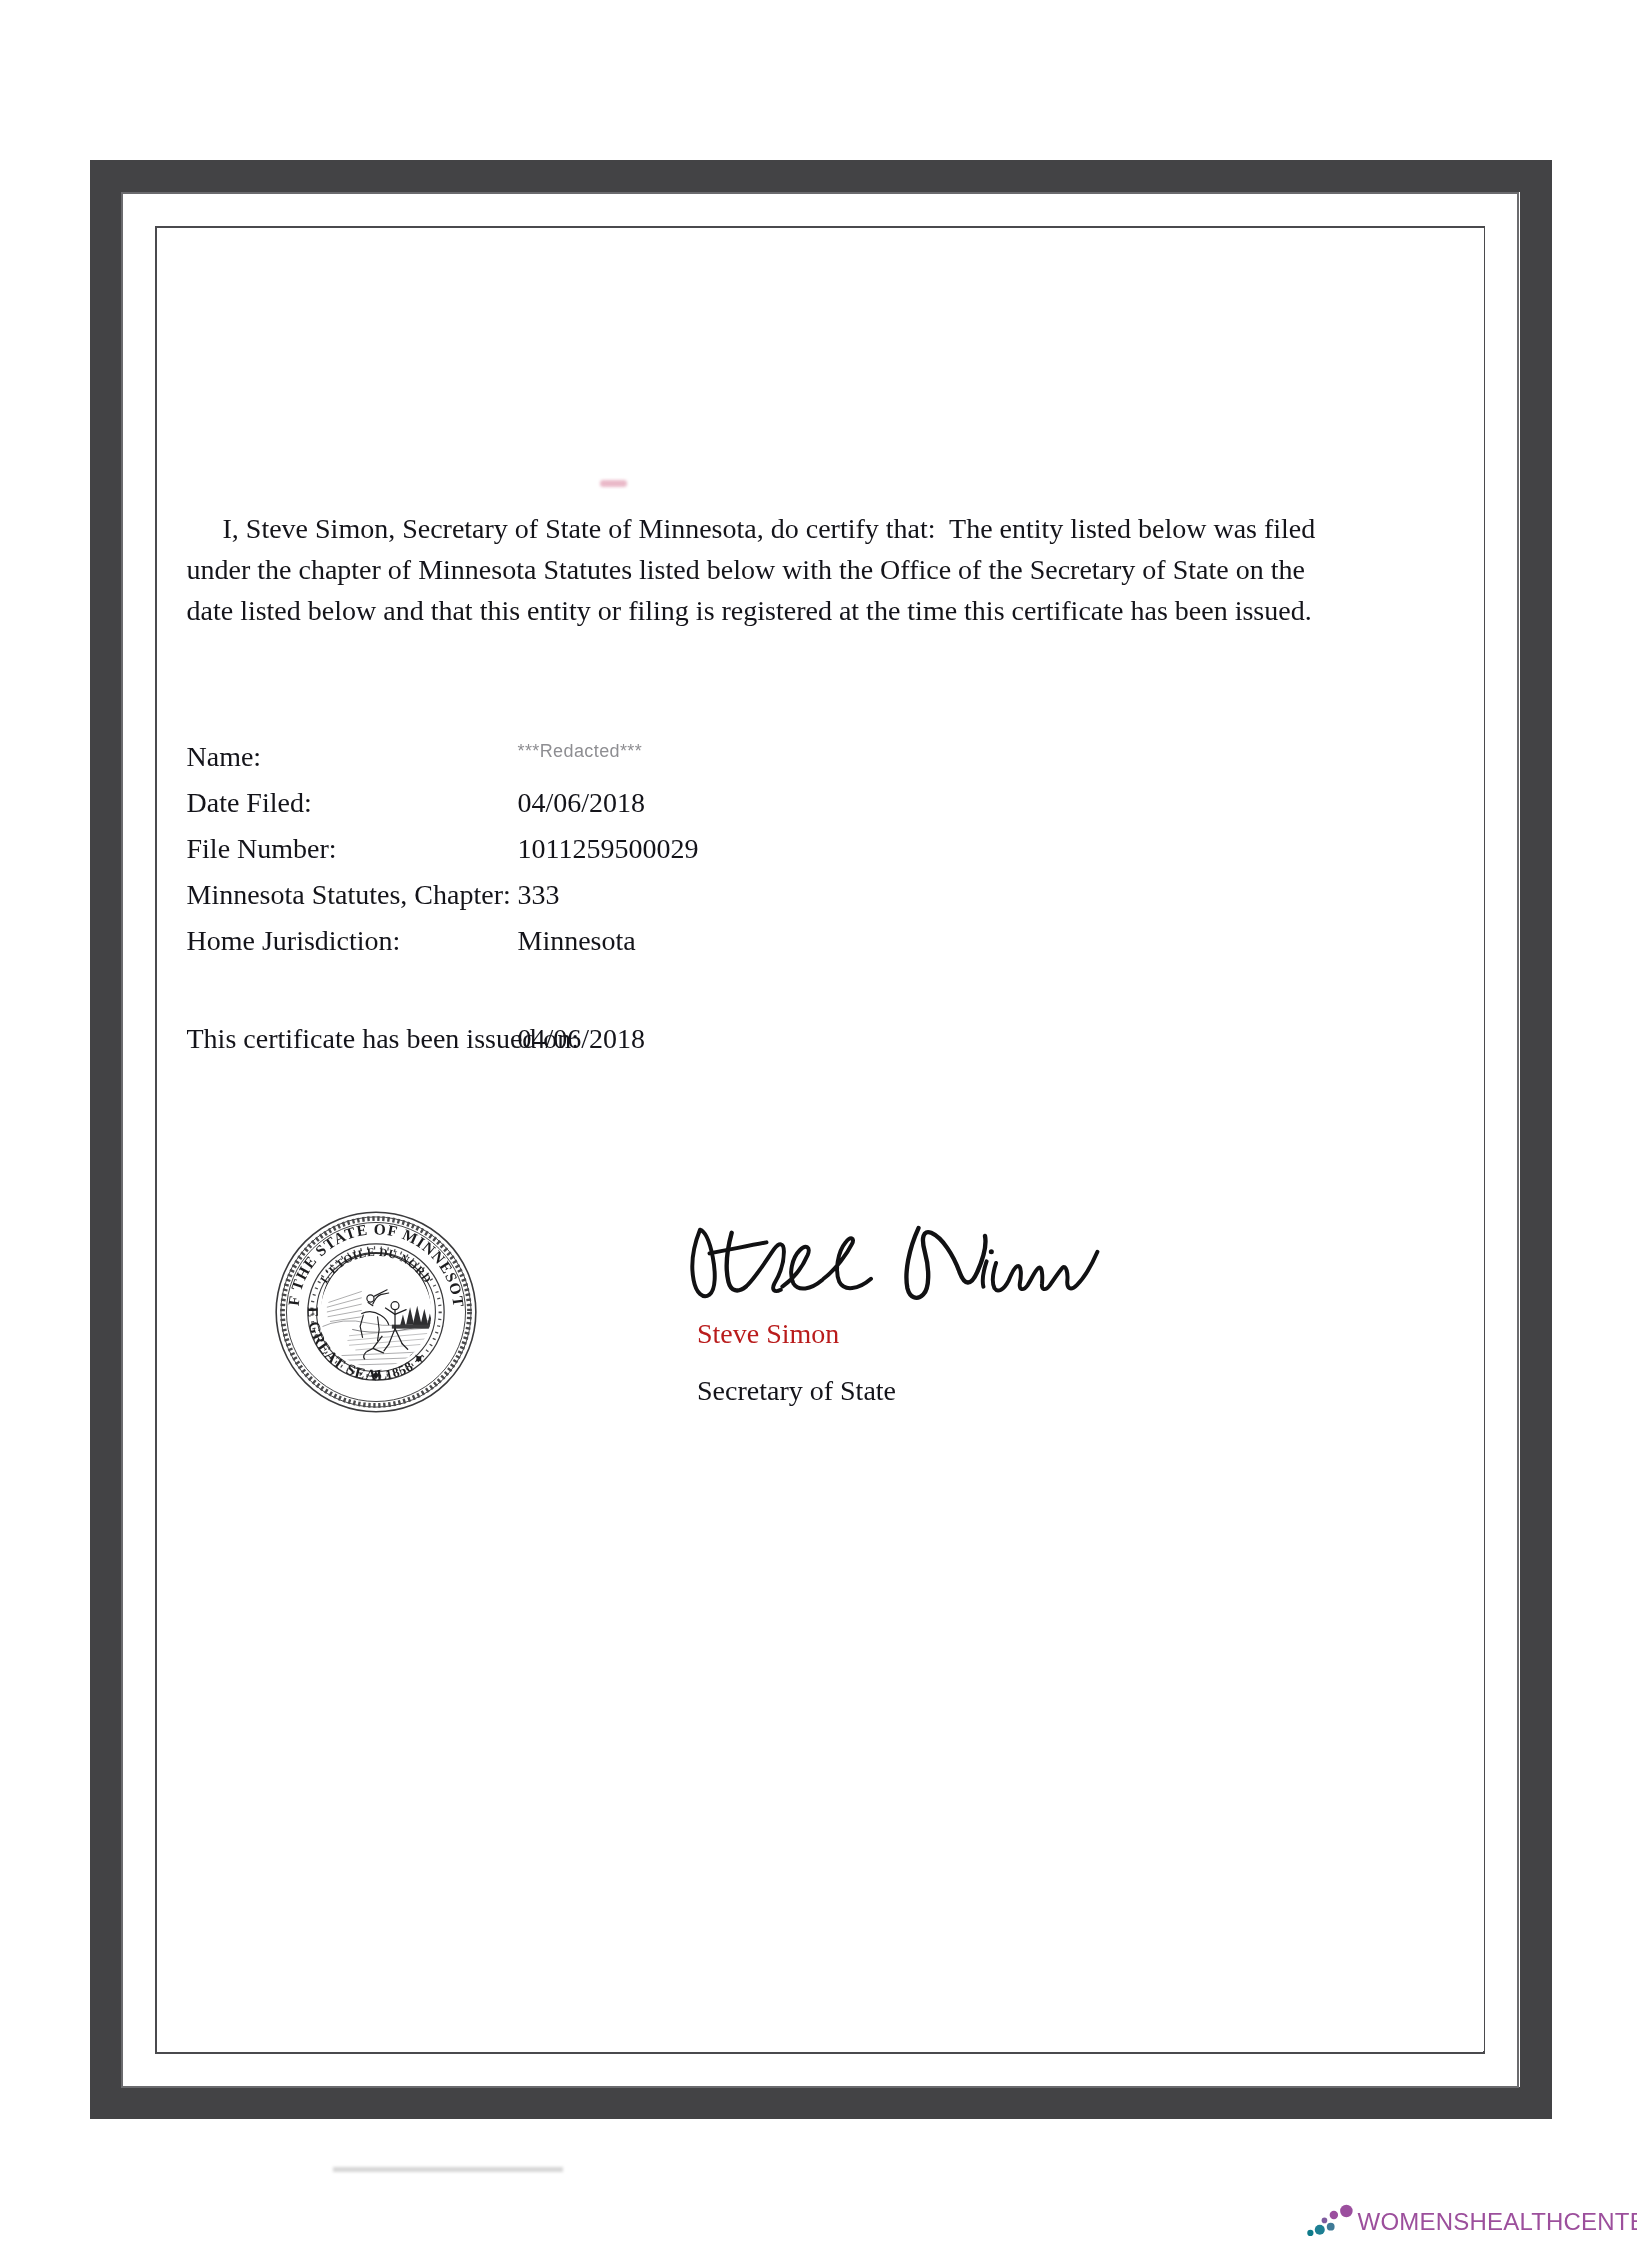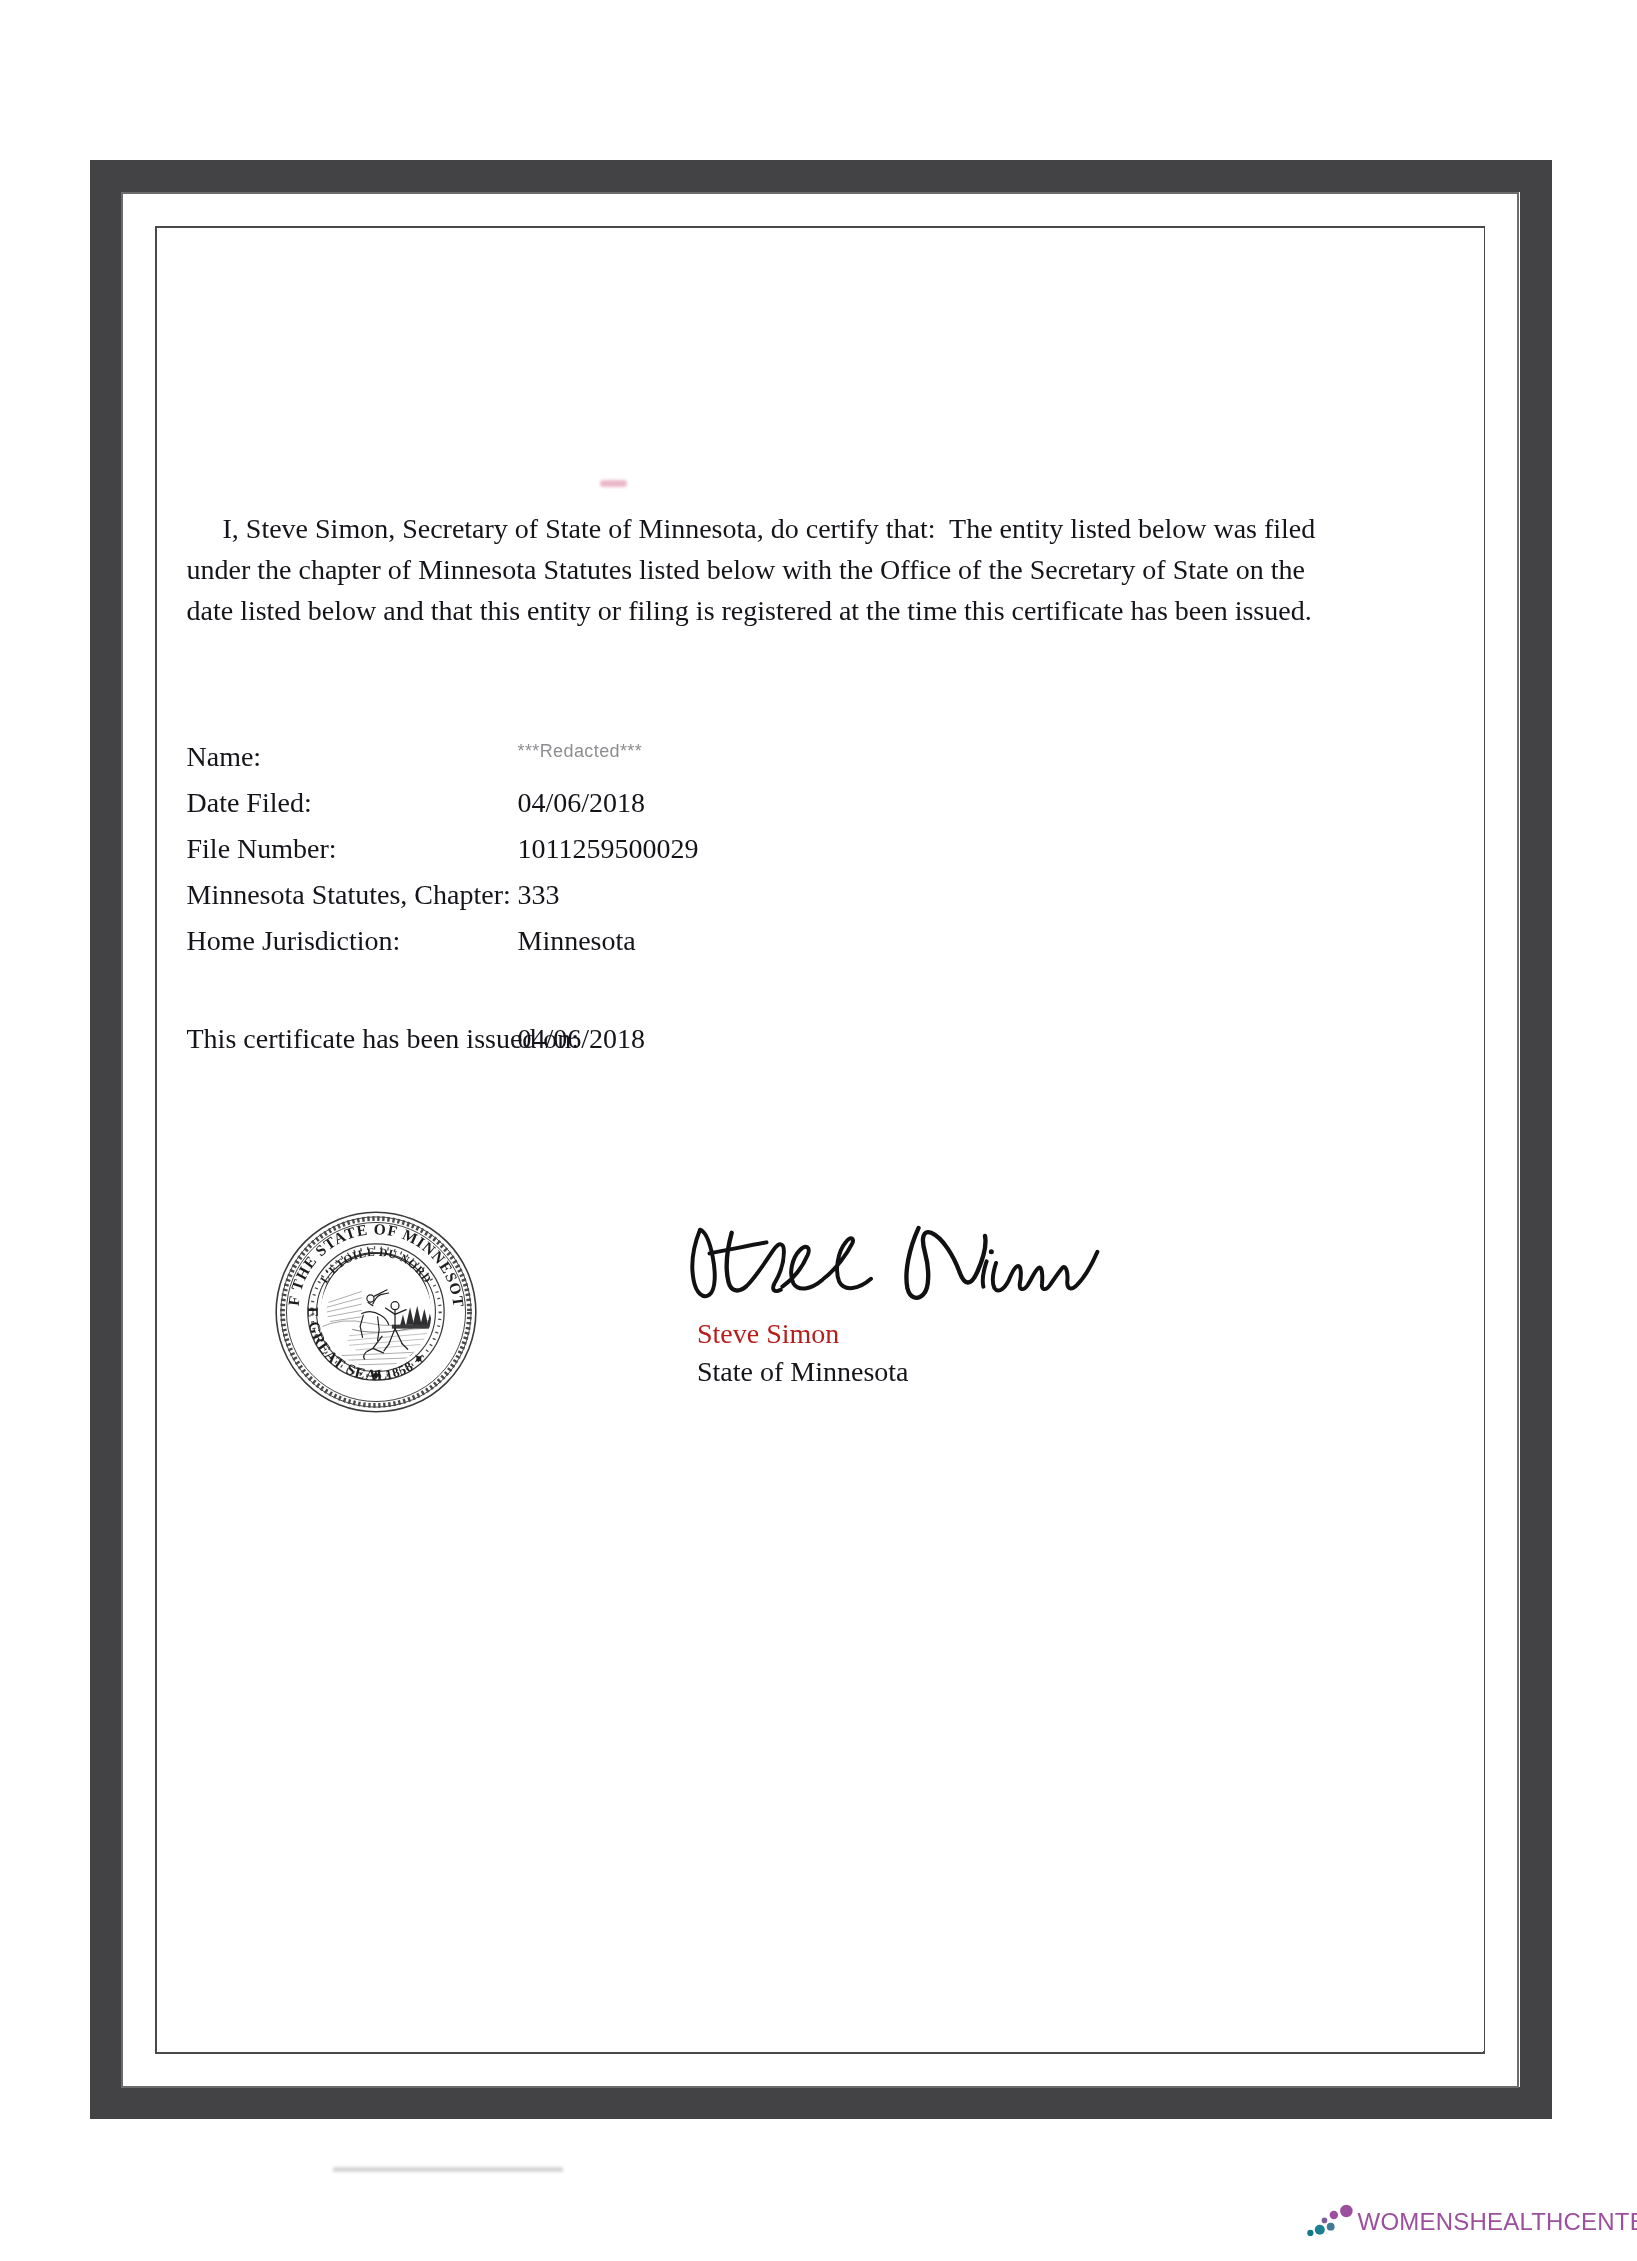--- a/index.html
+++ b/index.html
@@ -363,21 +363,21 @@
         <path d="M 84,86 C 96,74 108,54 118,40 C 124,32 130,32 130,44 C 130,58 124,74 118,84 C 114,92 118,96 126,92" stroke-width="5"></path>
         <path d="M 128,88 C 142,78 154,62 160,48 C 164,38 158,34 150,42 C 140,52 136,72 142,84 C 148,94 164,92 178,80" stroke-width="5"></path>
         <path d="M 180,78 C 196,66 210,46 216,34 C 220,26 214,24 208,32 C 198,44 194,68 200,82 C 206,94 224,92 240,78" stroke-width="5"></path>
         <path d="M 300,14 C 288,40 282,70 286,90 C 289,102 298,106 306,98 C 314,90 314,66 308,44 C 303,26 306,16 316,20 C 330,26 344,48 352,70 C 358,86 366,88 374,70 C 382,52 386,34 384,24" stroke-width="5.5"></path>
         <path d="M 386,56 C 382,68 380,80 382,88" stroke-width="5"></path>
         <circle cx="392" cy="44" r="3.2" fill="#111113" stroke="none"></circle>
         <path d="M 398,58 C 394,70 392,82 396,90 C 400,96 408,92 414,80 C 418,70 422,62 426,62 C 430,62 430,74 428,84 C 427,92 432,94 438,86 C 444,76 448,66 452,64 C 456,62 457,74 456,84 C 455,92 460,94 466,86 C 472,78 478,68 482,64 C 486,60 489,70 488,80 C 487,90 492,94 500,86 C 510,76 520,58 526,44" stroke-width="5"></path>
       </g>
     </svg>
     <div id="signer-name">Steve Simon</div>
-    <div id="signer-title2">State of Minnesota</div>
+    <div id="signer-title1">Secretary of State</div>
   </div>
 
 </div>
 
 <div id="scan-mark-gray"></div>
 
 <div id="watermark">
   <svg id="watermark-dots" viewBox="0 0 62 46" xmlns="http://www.w3.org/2000/svg" aria-hidden="true">
     <circle cx="50" cy="9" r="8" fill="#9b4f9e"></circle>
     <circle cx="34" cy="14" r="5.4" fill="#9b4f9e"></circle>

